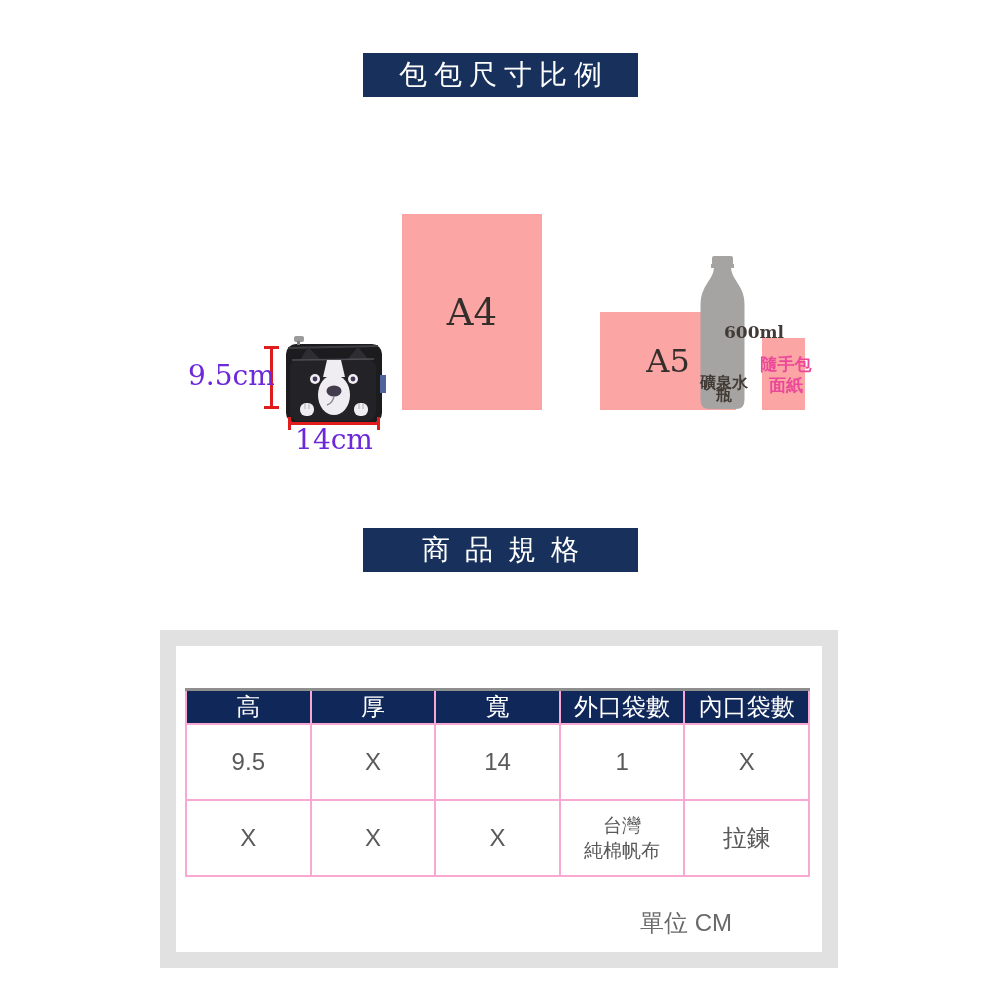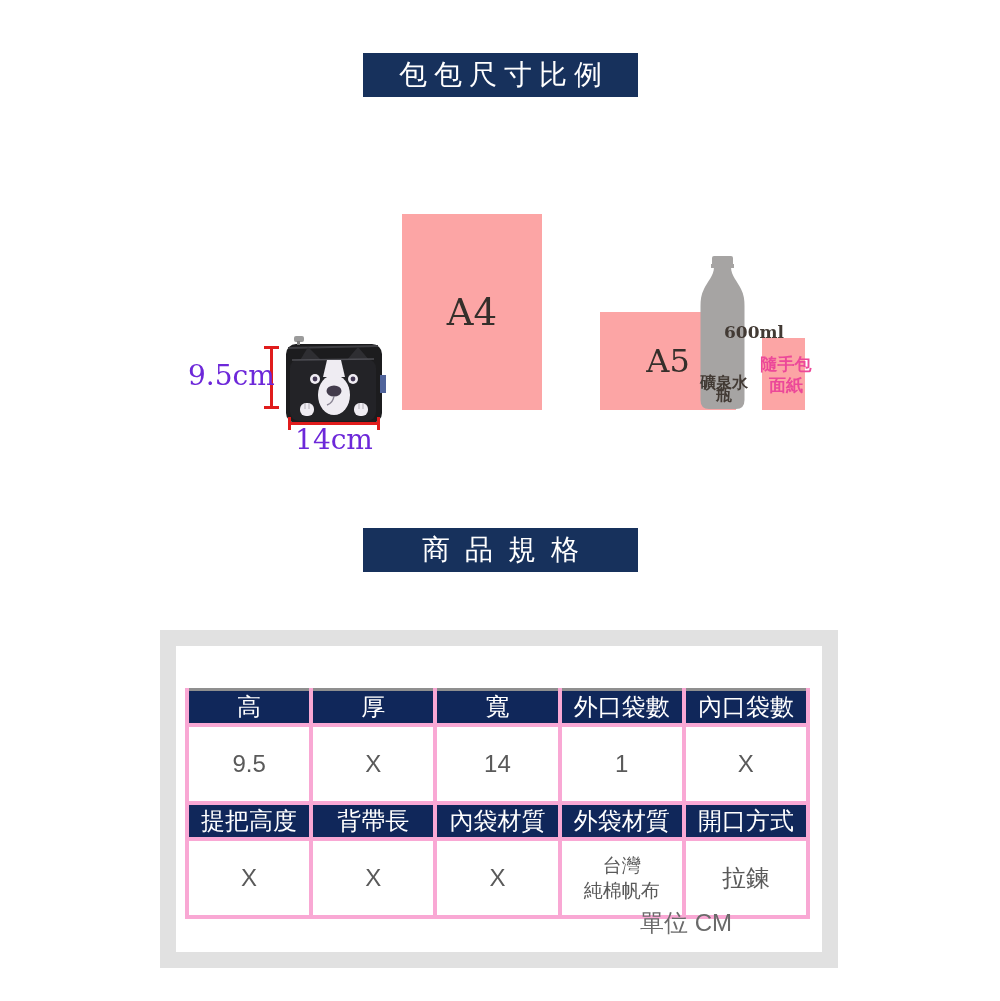--- a/index.html
+++ b/index.html
@@ -38,21 +38,21 @@
   .dim-label-h{left:188px;top:362px;width:74px;text-align:right;}
   .dim-label-w{left:288px;top:426px;width:92px;text-align:center;}
 
   
   .frame{left:160px;top:630px;width:678px;height:338px;border:16px solid #e1e1e1;
          box-sizing:border-box;background:#ffffff;}
   .info-title{left:185px;top:650px;width:625px;text-align:center;color:#6e6e6e;
               font-size:27px;letter-spacing:1px;}
   table.spec{position:absolute;left:185px;top:688px;width:625px;border-collapse:collapse;
              table-layout:fixed;}
-  table.spec th,table.spec td{border:4px solid #f9a8d4;text-align:center;padding:0;}
+  table.spec th,table.spec td{border:2px solid #f9a8d4;text-align:center;padding:0;}
   table.spec tr.hdr th{background:#10275a;color:#ffffff;font-size:24px;font-weight:normal;height:25px;}
   table.spec tr.hdr1 th{border-top:3px solid #8f8f8f;}
   table.spec tr.val td{background:#ffffff;color:#5a5a5a;font-size:24px;height:74px;}
   .two-line span{display:block;font-size:19px;line-height:25px;}
   .unit-note{left:630px;top:907px;width:112px;text-align:center;color:#6a6a6a;font-size:24px;}
 </style>
 </head>
 <body>
 
 <div class="stage">
@@ -138,27 +138,20 @@
       <th>外口袋數</th>
       <th>內口袋數</th>
     </tr>
     <tr class="val">
       <td>9.5</td>
       <td>X</td>
       <td>14</td>
       <td>1</td>
       <td>X</td>
     </tr>
-    <tr class="hdr">
-      <th>提把高度</th>
-      <th>背帶長</th>
-      <th>內袋材質</th>
-      <th>外袋材質</th>
-      <th>開口方式</th>
-    </tr>
     <tr class="val">
       <td>X</td>
       <td>X</td>
       <td>X</td>
       <td class="two-line">
         <span>台灣</span>
         <span>純棉帆布</span>
       </td>
       <td>拉鍊</td>
     </tr>

